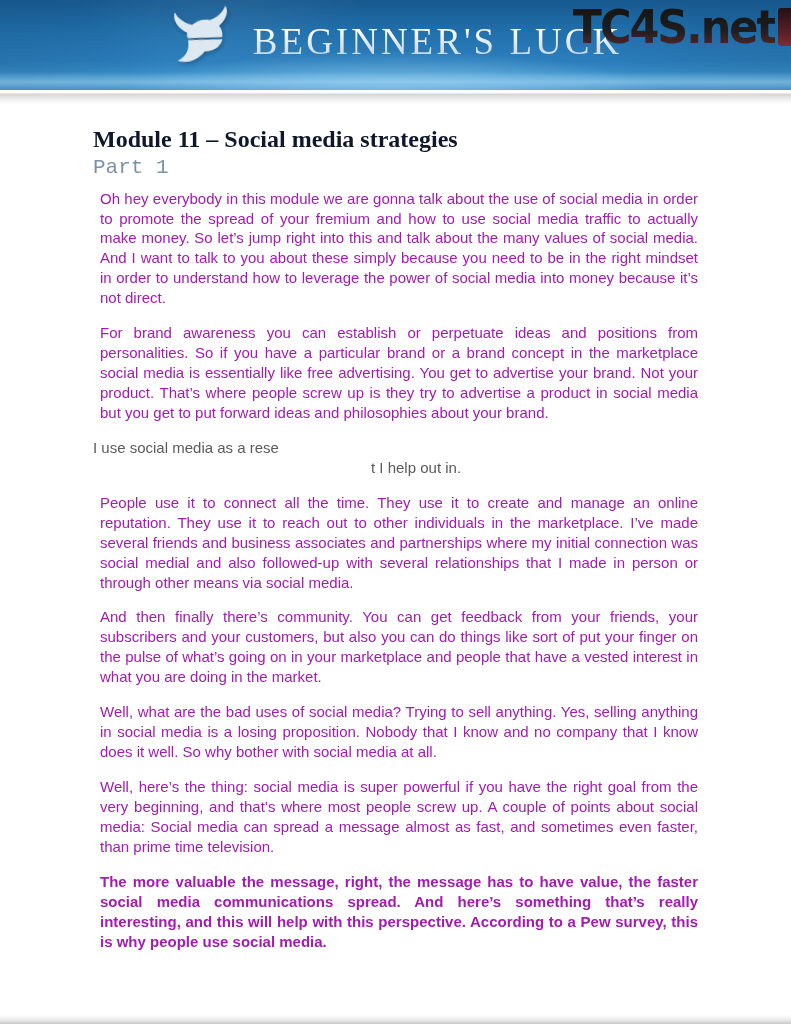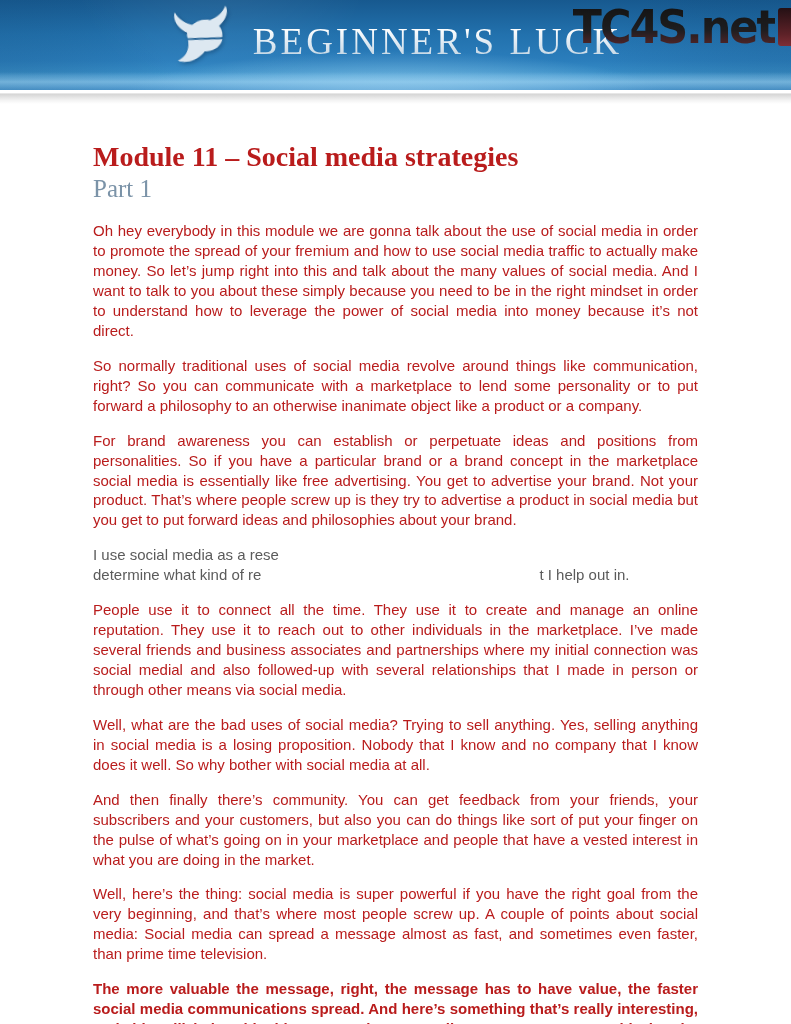--- a/index.html
+++ b/index.html
@@ -62,34 +62,33 @@
   }
   .post-header {
     flex:0 0 14px; height:14px;
     background:linear-gradient(180deg,#ffffff 0%,#ffffff 18%,#d6d6d6 30%,#f4f4f4 75%,#ffffff 100%);
   }
 
   
   .main { flex:1 1 auto; padding:22px 93px 0 93px; }
   .title {
     font-family:"Liberation Serif", serif;
-    font-weight:600; font-size:28px; line-height:1.15;
-    color:#b91c1c;
-    margin-top:15px;
+    font-weight:600; font-size:24px; line-height:1.15;
+    color:#0f172a;
   }
   .subtitle {
-    font-family:Liberation Serif, serif;
-    font-weight:normal; font-size:25px;
+    font-family:Liberation Mono, monospace;
+    font-weight:normal; font-size:21px;
     color:#7b93a8;
-    margin:2px 0 18px 0;
+    margin:2px 0 10px 0;
   }
   .para {
-    font-size:15px; line-height:1.33; color:#b91c1c;
+    font-size:15px; line-height:1.33; color:#a21caf;
     text-align:justify;
-    margin:0 0 15px 0;
+    margin:0 0 15px 7px;
   }
   .para:last-child { margin-bottom:0;font-weight:bold; }
 
   
   .p4 { position:relative; margin:0 0 15px 0; }
   .p4-line { display:flex; font-size:15px; line-height:1.33; color:#5b5b5b; }
   .p4-line.l1 { justify-content:space-between; }
   .p4-gap { width:278px; flex:0 0 auto; }
   .dlsub {
     position:absolute; top:-11px; left:50%;
@@ -130,36 +129,34 @@
     <div class="corner-mark"></div>
   </div>
 
   <div class="post-header"></div>
 
   <div class="main">
     <div class="title">Module 11 – Social media strategies</div>
     <div class="subtitle">Part 1</div>
 
     <p class="para">Oh hey everybody in this module we are gonna talk about the use of social media in order to promote the spread of your fremium and how to use social media traffic to actually make money. So let’s jump right into this and talk about the many values of social media. And I want to talk to you about these simply because you need to be in the right mindset in order to understand how to leverage the power of social media into money because it’s not direct.</p>
-    <p class="para">So normally traditional uses of social media revolve around things like communication, right? So you can communicate with a marketplace to lend some personality or to put forward a philosophy to an otherwise inanimate object like a product or a company.</p>
     <p class="para">For brand awareness you can establish or perpetuate ideas and positions from personalities. So if you have a particular brand or a brand concept in the marketplace social media is essentially like free advertising. You get to advertise your brand. Not your product. That’s where people screw up is they try to advertise a product in social media but you get to put forward ideas and philosophies about your brand.</p>
 
     <div class="p4">
       <div class="p4-line l1">
         <span>I use social media as a rese</span>
       </div>
       <div class="p4-line l2">
-        <span>determine what kind of re</span>
         <span class="p4-gap"></span>
         <span>t I help out in.</span>
       </div>
     </div>
 
     <p class="para">People use it to connect all the time. They use it to create and manage an online reputation. They use it to reach out to other individuals in the marketplace. I’ve made several friends and business associates and partnerships where my initial connection was social medial and also followed-up with several relationships that I made in person or through other means via social media.</p>
+    <p class="para">And then finally there’s community. You can get feedback from your friends, your subscribers and your customers, but also you can do things like sort of put your finger on the pulse of what’s going on in your marketplace and people that have a vested interest in what you are doing in the market.</p>
     <p class="para">Well, what are the bad uses of social media? Trying to sell anything. Yes, selling anything in social media is a losing proposition. Nobody that I know and no company that I know does it well. So why bother with social media at all.</p>
-    <p class="para">And then finally there’s community. You can get feedback from your friends, your subscribers and your customers, but also you can do things like sort of put your finger on the pulse of what’s going on in your marketplace and people that have a vested interest in what you are doing in the market.</p>
     <p class="para">Well, here’s the thing: social media is super powerful if you have the right goal from the very beginning, and that’s where most people screw up. A couple of points about social media: Social media can spread a message almost as fast, and sometimes even faster, than prime time television.</p>
     <p class="para">The more valuable the message, right, the message has to have value, the faster social media communications spread. And here’s something that’s really interesting, and this will help with this perspective. According to a Pew survey, this is why people use social media.</p>
   </div>
 
   <div class="pre-footer"></div>
 
 </div>
 
 </body></html>

